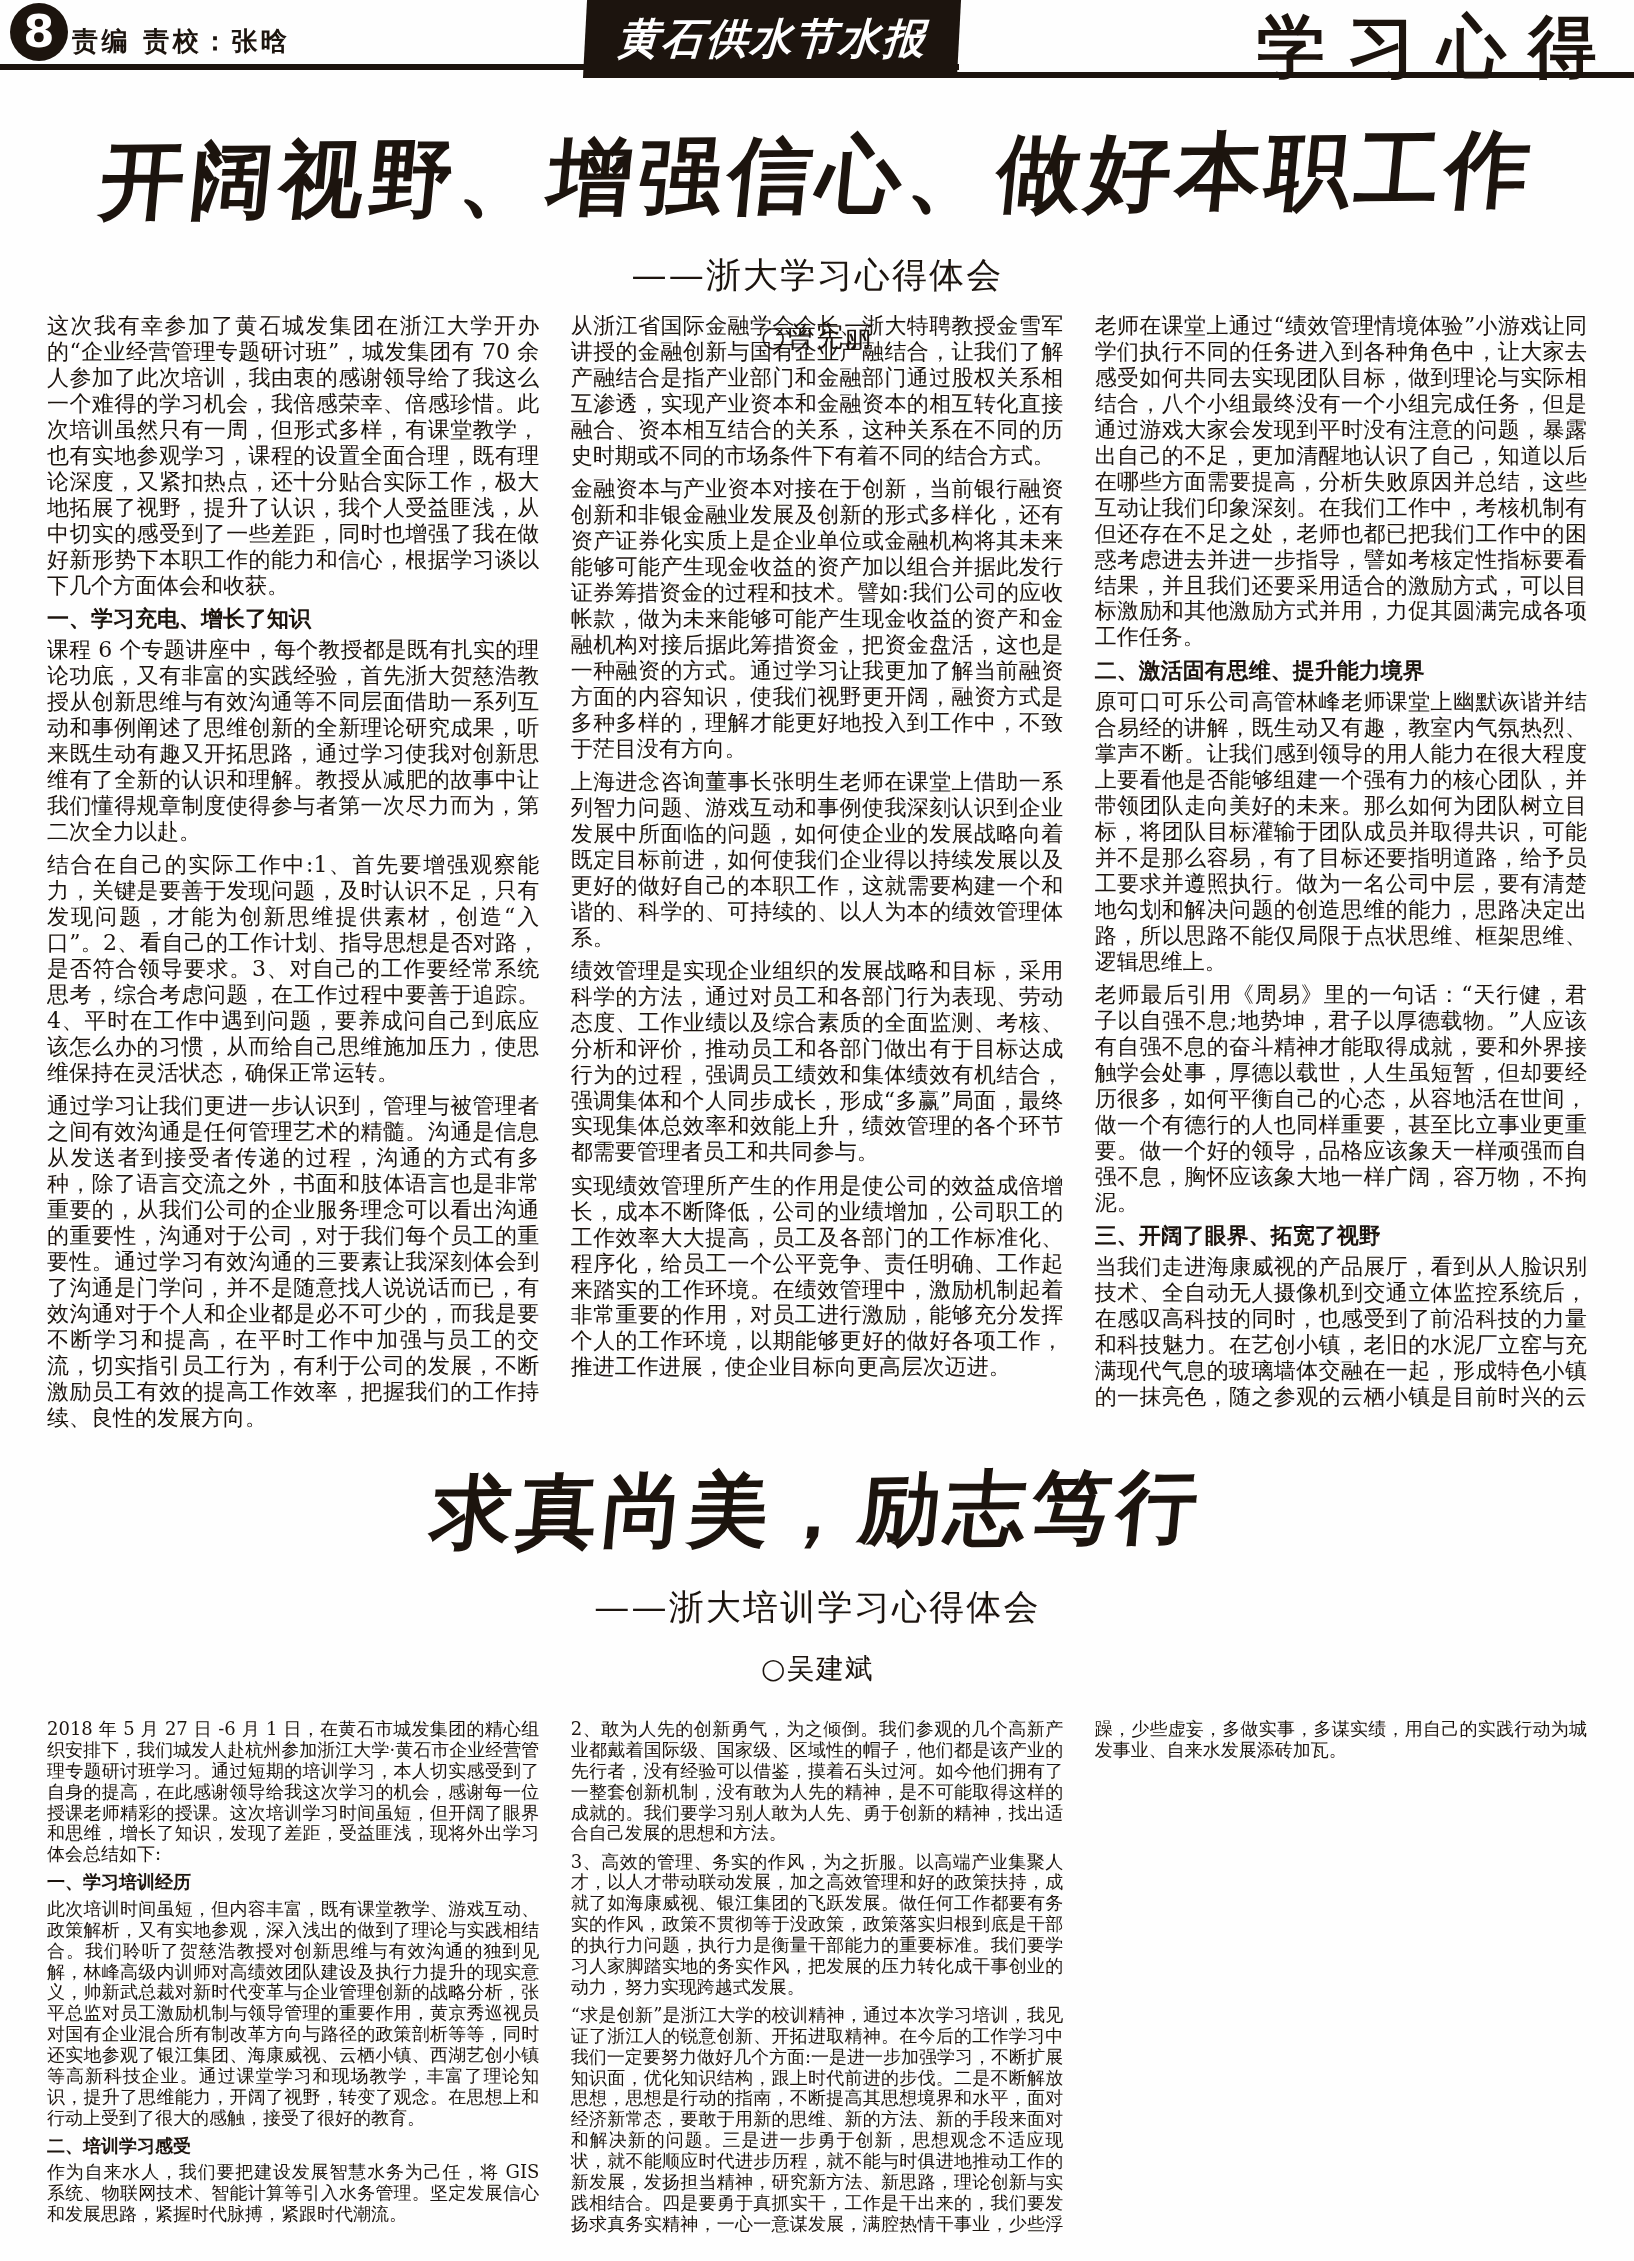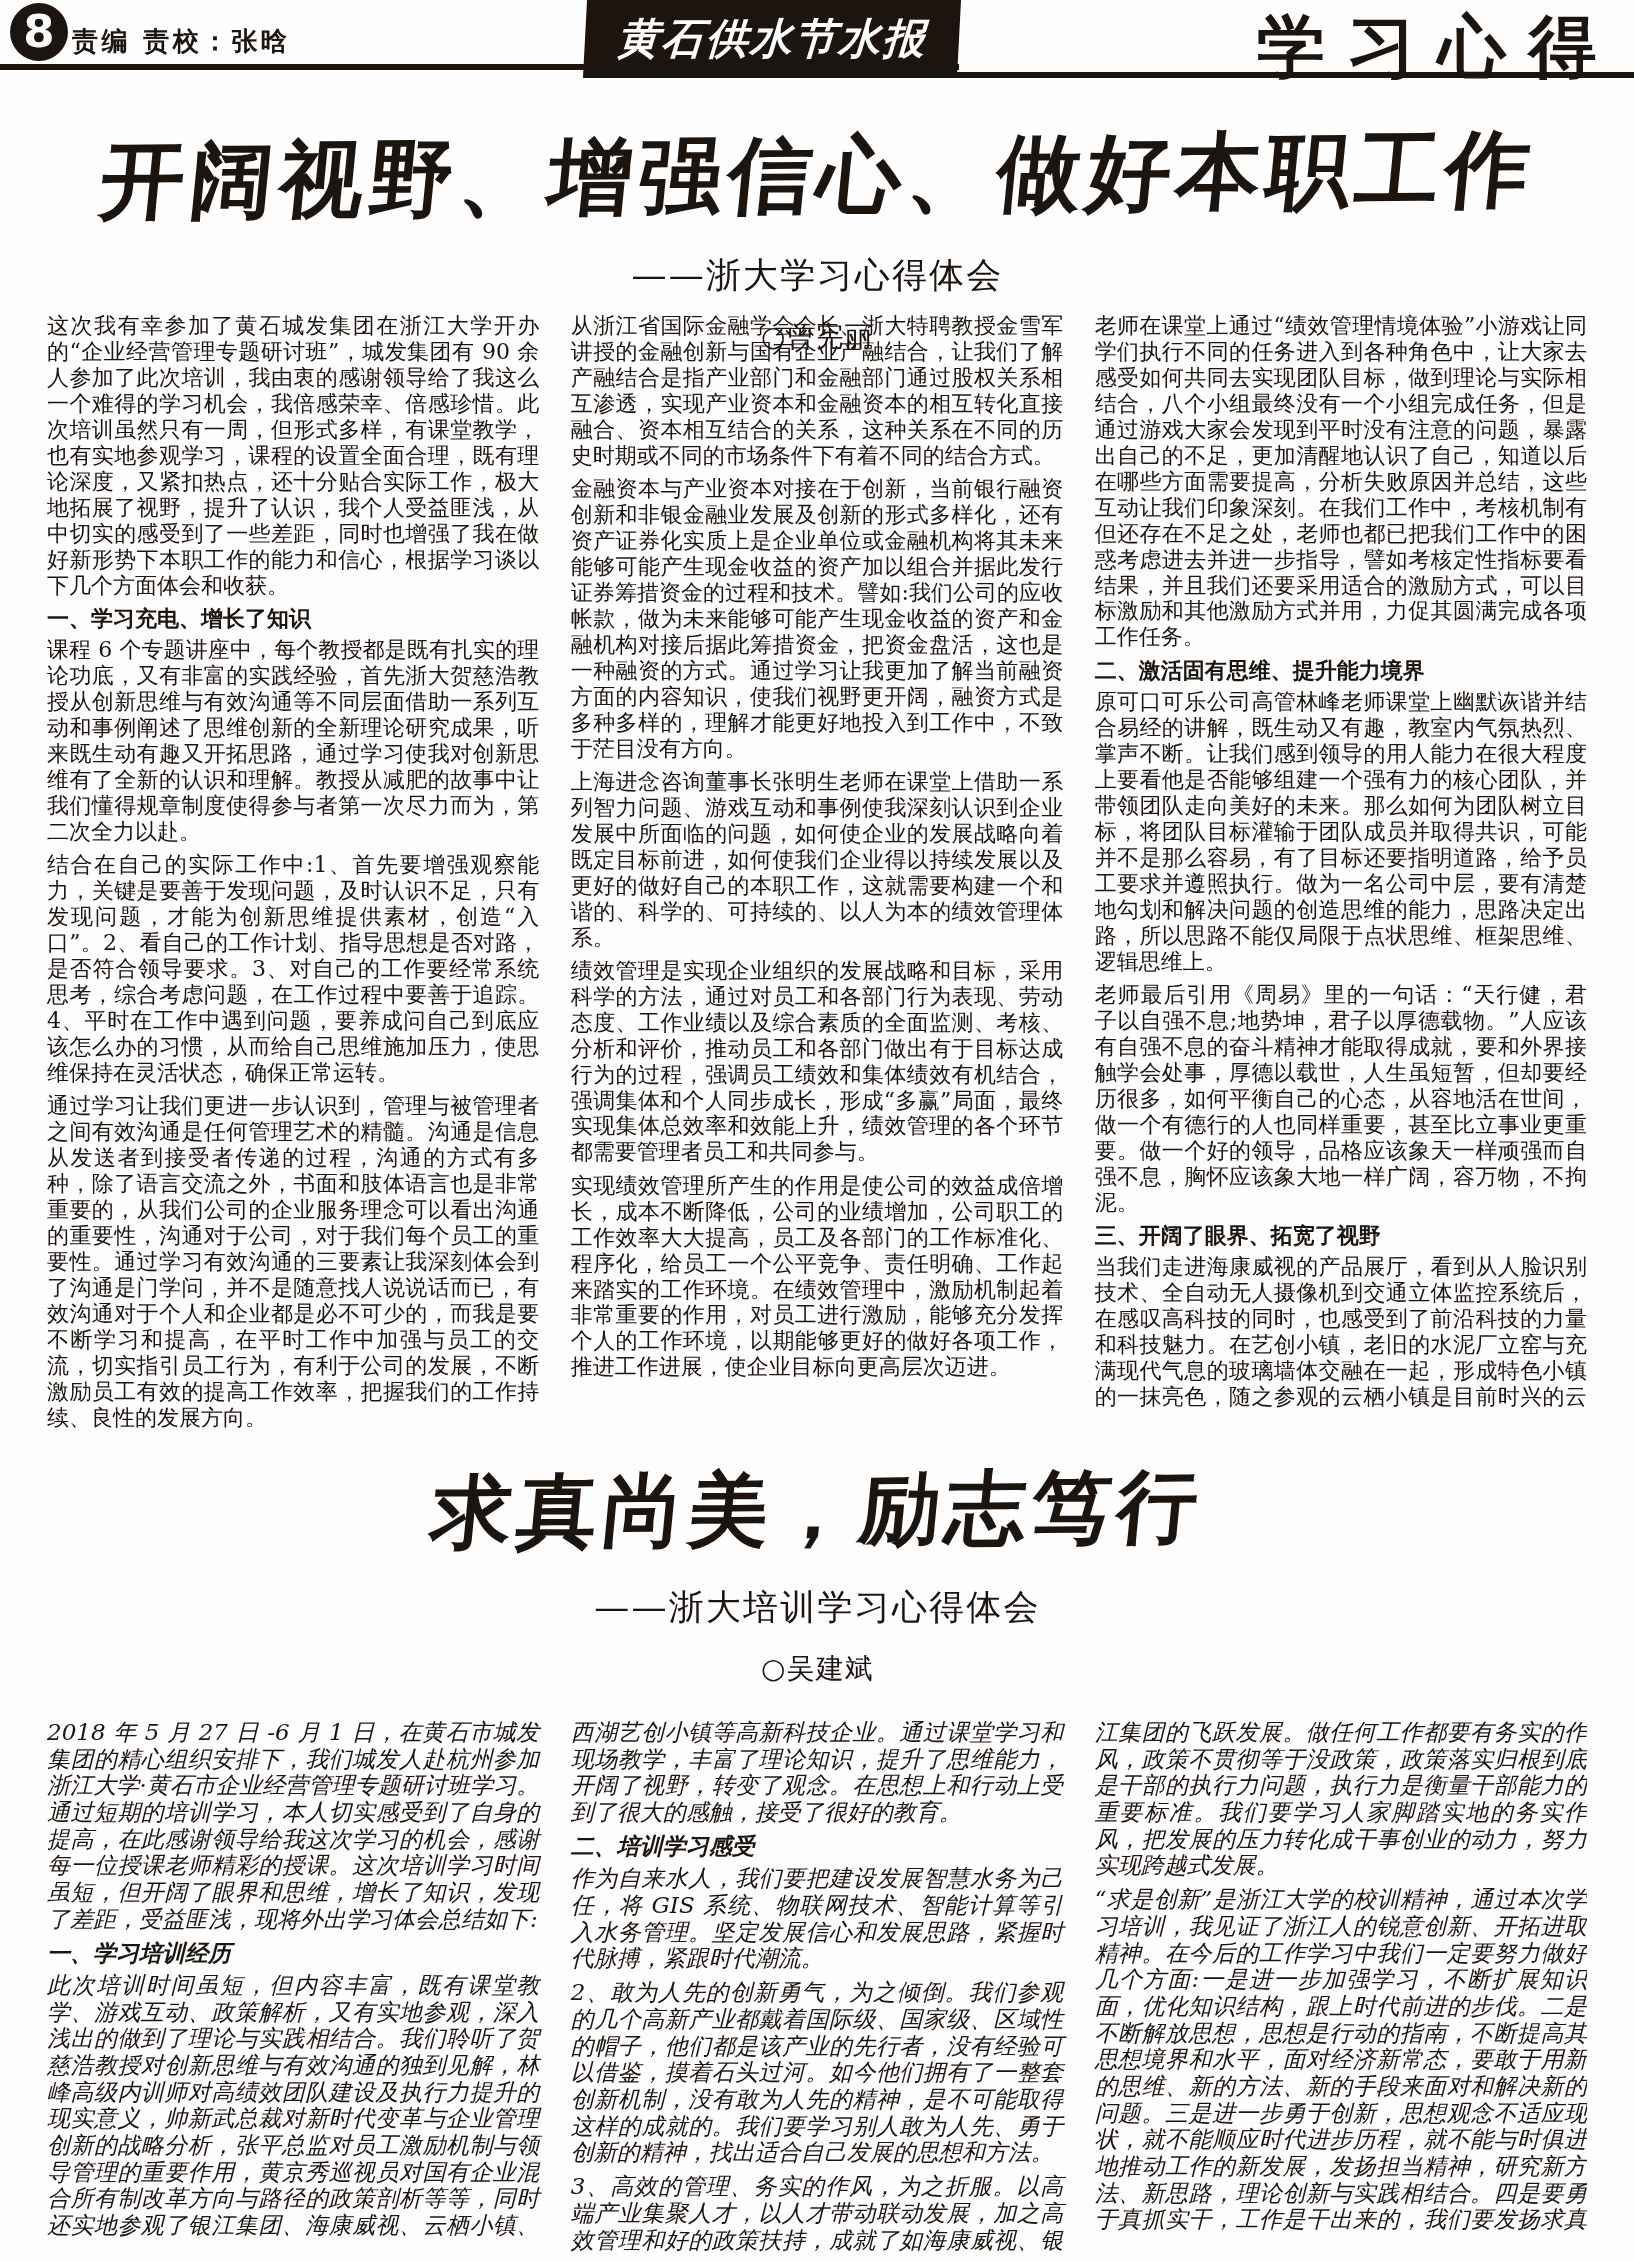--- a/index.html
+++ b/index.html
@@ -45,21 +45,21 @@
   .tb2 .btitle { font-size:80px; }
   .subtitle { margin-top:19px; font-size:35px; letter-spacing:2.2px;text-align:center; }
   .author { margin-top:19px; font-size:28px; letter-spacing:1.1px; }
   
   .body {
     position:absolute; left:47px; width:1540px;
     column-count:3; column-gap:31.5px; column-fill:auto;
     text-align:justify; overflow:hidden;
   }
   .b1 { top:313px;  height:1120px; font-size:22px; line-height:1.18; }
-  .b2 { top:1719px; height:535px;  font-size:23px; line-height:1.16;font-style:italic; }
+  .b2 { top:1719px; height:535px;  font-size:18px; line-height:1.16; }
   .body p { margin:0 0 7.3px 0; }
   .body p.h {
     font-weight:bold; margin:2.2px 0 5.6px 0;
     font-family:"DejaVu Sans","Liberation Sans",sans-serif;
   }
 </style>
 </head>
 <body>
 
 <div class="page">
@@ -73,21 +73,21 @@
     <div class="section-title">学习心得</div>
   </div>
 
   <div class="tblock tb1">
     <div class="btitle">开阔视野、增强信心、做好本职工作</div>
     <div class="subtitle">——浙大学习心得体会</div>
     <div class="author">○曾宪丽</div>
   </div>
 
   <div class="body b1">
-    <p>这次我有幸参加了黄石城发集团在浙江大学开办的“企业经营管理专题研讨班”，城发集团有 90 余人参加了此次培训，我由衷的感谢领导给了我这么一个难得的学习机会，我倍感荣幸、倍感珍惜。此次培训虽然只有一周，但形式多样，有课堂教学，也有实地参观学习，课程的设置全面合理，既有理论深度，又紧扣热点，还十分贴合实际工作，极大地拓展了视野，提升了认识，我个人受益匪浅，从中切实的感受到了一些差距，同时也增强了我在做好新形势下本职工作的能力和信心，根据学习谈以下几个方面体会和收获。</p>
+    <p>这次我有幸参加了黄石城发集团在浙江大学开办的“企业经营管理专题研讨班”，城发集团有 70 余人参加了此次培训，我由衷的感谢领导给了我这么一个难得的学习机会，我倍感荣幸、倍感珍惜。此次培训虽然只有一周，但形式多样，有课堂教学，也有实地参观学习，课程的设置全面合理，既有理论深度，又紧扣热点，还十分贴合实际工作，极大地拓展了视野，提升了认识，我个人受益匪浅，从中切实的感受到了一些差距，同时也增强了我在做好新形势下本职工作的能力和信心，根据学习谈以下几个方面体会和收获。</p>
     <p class="h">一、学习充电、增长了知识</p>
     <p>课程 6 个专题讲座中，每个教授都是既有扎实的理论功底，又有非富的实践经验，首先浙大贺慈浩教授从创新思维与有效沟通等不同层面借助一系列互动和事例阐述了思维创新的全新理论研究成果，听来既生动有趣又开拓思路，通过学习使我对创新思维有了全新的认识和理解。教授从减肥的故事中让我们懂得规章制度使得参与者第一次尽力而为，第二次全力以赴。</p>
     <p>结合在自己的实际工作中:1、首先要增强观察能力，关键是要善于发现问题，及时认识不足，只有发现问题，才能为创新思维提供素材，创造“入口”。2、看自己的工作计划、指导思想是否对路，是否符合领导要求。3、对自己的工作要经常系统思考，综合考虑问题，在工作过程中要善于追踪。4、平时在工作中遇到问题，要养成问自己到底应该怎么办的习惯，从而给自己思维施加压力，使思维保持在灵活状态，确保正常运转。</p>
     <p>通过学习让我们更进一步认识到，管理与被管理者之间有效沟通是任何管理艺术的精髓。沟通是信息从发送者到接受者传递的过程，沟通的方式有多种，除了语言交流之外，书面和肢体语言也是非常重要的，从我们公司的企业服务理念可以看出沟通的重要性，沟通对于公司，对于我们每个员工的重要性。通过学习有效沟通的三要素让我深刻体会到了沟通是门学问，并不是随意找人说说话而已，有效沟通对于个人和企业都是必不可少的，而我是要不断学习和提高，在平时工作中加强与员工的交流，切实指引员工行为，有利于公司的发展，不断激励员工有效的提高工作效率，把握我们的工作持续、良性的发展方向。</p>
     <p>从浙江省国际金融学会会长、浙大特聘教授金雪军讲授的金融创新与国有企业产融结合，让我们了解产融结合是指产业部门和金融部门通过股权关系相互渗透，实现产业资本和金融资本的相互转化直接融合、资本相互结合的关系，这种关系在不同的历史时期或不同的市场条件下有着不同的结合方式。</p>
     <p>金融资本与产业资本对接在于创新，当前银行融资创新和非银金融业发展及创新的形式多样化，还有资产证券化实质上是企业单位或金融机构将其未来能够可能产生现金收益的资产加以组合并据此发行证券筹措资金的过程和技术。譬如:我们公司的应收帐款，做为未来能够可能产生现金收益的资产和金融机构对接后据此筹措资金，把资金盘活，这也是一种融资的方式。通过学习让我更加了解当前融资方面的内容知识，使我们视野更开阔，融资方式是多种多样的，理解才能更好地投入到工作中，不致于茫目没有方向。</p>
     <p>上海进念咨询董事长张明生老师在课堂上借助一系列智力问题、游戏互动和事例使我深刻认识到企业发展中所面临的问题，如何使企业的发展战略向着既定目标前进，如何使我们企业得以持续发展以及更好的做好自己的本职工作，这就需要构建一个和谐的、科学的、可持续的、以人为本的绩效管理体系。</p>
     <p>绩效管理是实现企业组织的发展战略和目标，采用科学的方法，通过对员工和各部门行为表现、劳动态度、工作业绩以及综合素质的全面监测、考核、分析和评价，推动员工和各部门做出有于目标达成行为的过程，强调员工绩效和集体绩效有机结合，强调集体和个人同步成长，形成“多赢”局面，最终实现集体总效率和效能上升，绩效管理的各个环节都需要管理者员工和共同参与。</p>
     <p>实现绩效管理所产生的作用是使公司的效益成倍增长，成本不断降低，公司的业绩增加，公司职工的工作效率大大提高，员工及各部门的工作标准化、程序化，给员工一个公平竞争、责任明确、工作起来踏实的工作环境。在绩效管理中，激励机制起着非常重要的作用，对员工进行激励，能够充分发挥个人的工作环境，以期能够更好的做好各项工作，推进工作进展，使企业目标向更高层次迈进。</p>
     <p>老师在课堂上通过“绩效管理情境体验”小游戏让同学们执行不同的任务进入到各种角色中，让大家去感受如何共同去实现团队目标，做到理论与实际相结合，八个小组最终没有一个小组完成任务，但是通过游戏大家会发现到平时没有注意的问题，暴露出自己的不足，更加清醒地认识了自己，知道以后在哪些方面需要提高，分析失败原因并总结，这些互动让我们印象深刻。在我们工作中，考核机制有但还存在不足之处，老师也都已把我们工作中的困惑考虑进去并进一步指导，譬如考核定性指标要看结果，并且我们还要采用适合的激励方式，可以目标激励和其他激励方式并用，力促其圆满完成各项工作任务。</p>

